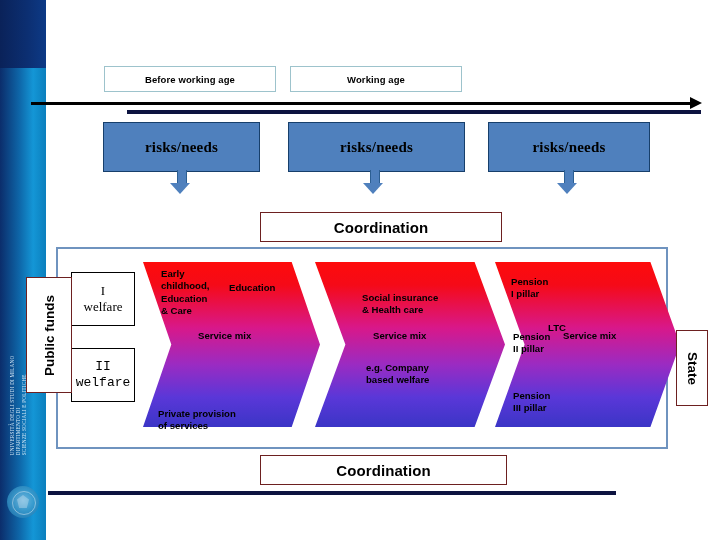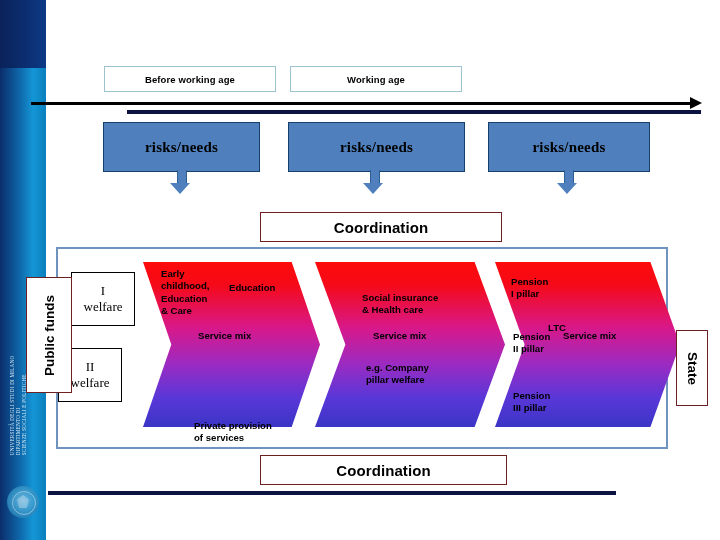--- a/index.html
+++ b/index.html
@@ -199,41 +199,41 @@
   </div>
 
   <div class="banner" style="left:260px;top:212px;width:240px;">Coordination</div>
 
   <div class="frame"></div>
 
   <div class="welfare-box" style="left:71px;top:272px;">
     <div>I</div>
     <div>welfare</div>
   </div>
-  <div class="welfare-box" style="left:58px;top:348px;">
+  <div class="welfare-box" style="left:71px;top:348px;font-family:Liberation Mono, monospace;">
     <div>II</div>
     <div>welfare</div>
   </div>
 
   <div class="chev c1"></div>
   <div class="chev-txt" style="left:161px;top:268px;">Early
 childhood,
 Education
 &amp; Care</div>
   <div class="chev-txt" style="left:229px;top:282px;">Education</div>
   <div class="chev-txt" style="left:198px;top:330px;">Service mix</div>
-  <div class="chev-txt" style="left:158px;top:420px;margin-left:36px;">Private provision
+  <div class="chev-txt" style="left:158px;top:408px;">Private provision
 of services</div>
 
   <div class="chev c2"></div>
   <div class="chev-txt" style="left:362px;top:292px;">Social insurance
 &amp; Health care</div>
   <div class="chev-txt" style="left:373px;top:330px;">Service mix</div>
   <div class="chev-txt" style="left:366px;top:362px;">e.g. Company
-pillar welfare</div>
+based welfare</div>
 
   <div class="chev c3"></div>
   <div class="chev-txt" style="left:511px;top:276px;">Pension
 I pillar</div>
   <div class="chev-txt" style="left:548px;top:282px;margin-top:40px;">LTC</div>
   <div class="chev-txt" style="left:513px;top:331px;">Pension
 II pillar</div>
   <div class="chev-txt" style="left:563px;top:330px;">Service mix</div>
   <div class="chev-txt" style="left:513px;top:390px;">Pension
 III pillar</div>

